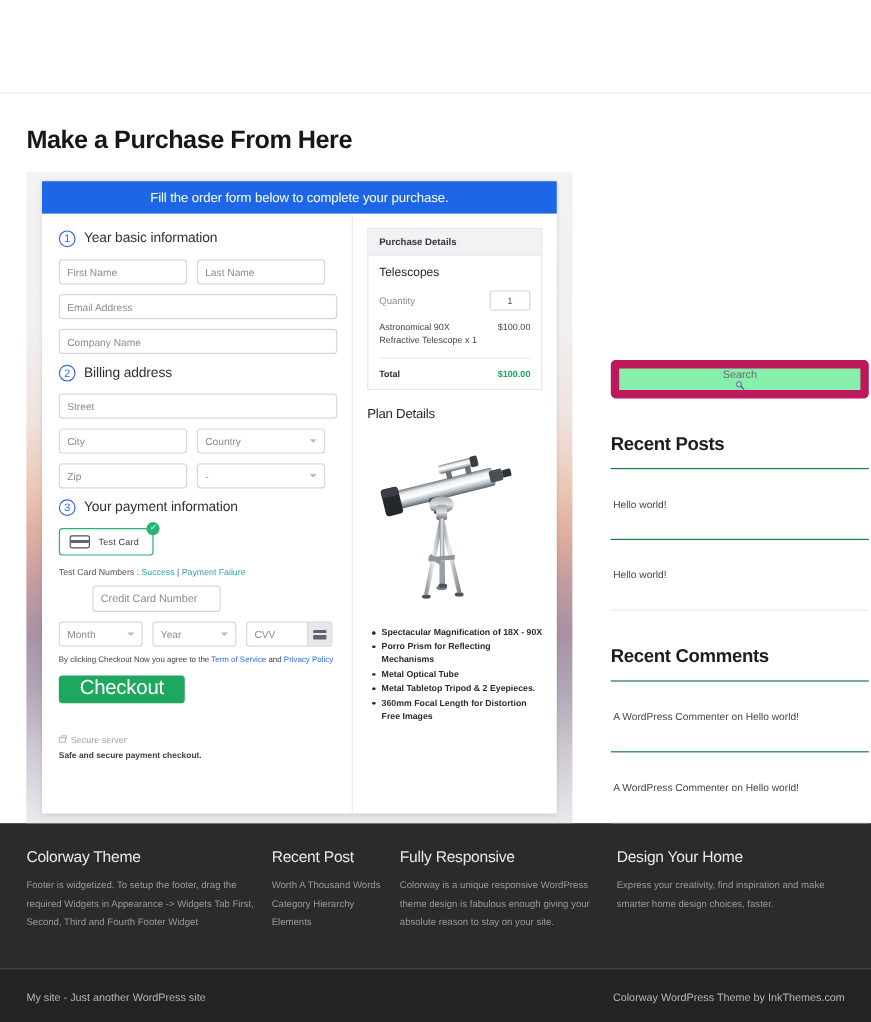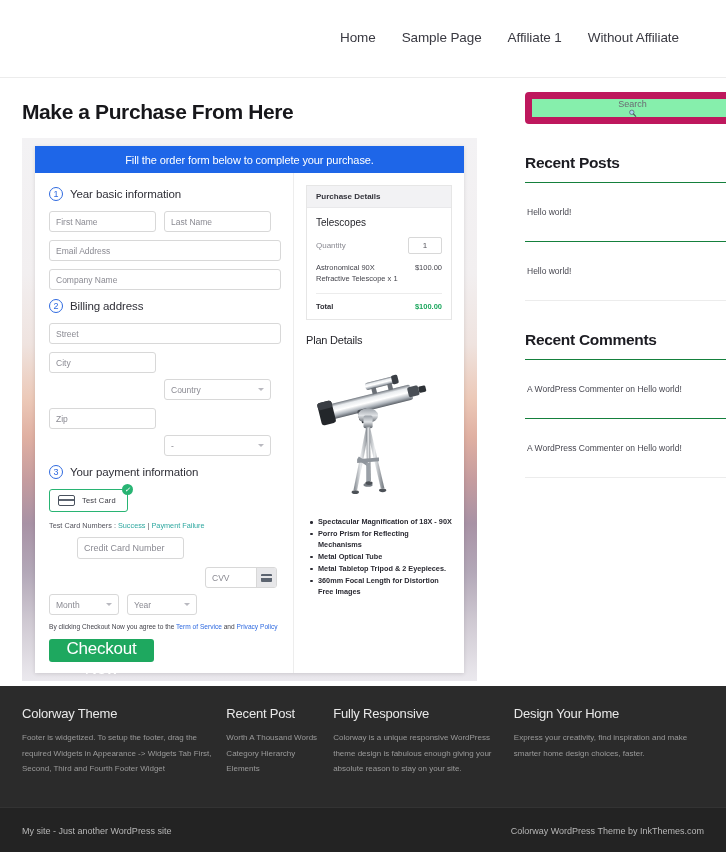--- a/index.html
+++ b/index.html
@@ -46,22 +46,23 @@
     color: #3a3a42;
     text-decoration: none;
     letter-spacing: -0.1px;
     white-space: nowrap;
   }
 
   
   .page-wrap {
     display: flex;
     padding: 0 22px;
-    gap: 38px;
+    gap: 22px;
     height: 608px;
+    align-items: flex-end;
   }
   .content-col { width: 465px; flex: 0 0 465px; }
   .sidebar-col { width: 215px; flex: 0 0 215px; padding-top: 14px; }
 
   .page-title {
     font-size: 21px;
     font-weight: bold;
     color: #17171b;
     margin: 22px 0 14px 0;
     letter-spacing: -0.4px;
@@ -145,21 +146,21 @@
     background: #fff;
     font-size: 8.5px;
     color: #8a8a92;
     display: flex;
     align-items: center;
     padding: 0 6px;
     width: 100%;
     font-family: "Liberation Sans", sans-serif;
   }
   .fld.half { width: 107px; flex: 0 0 107px; }
-  .fld.sel { justify-content: space-between; margin-top: 27px; }
+  .fld.sel { justify-content: space-between; }
   .caret {
     width: 0; height: 0;
     border-left: 3px solid transparent;
     border-right: 3px solid transparent;
     border-top: 3px solid #b9b9c0;
   }
   .gap { margin-bottom: 9px; }
 
   
   .testcard {
@@ -390,26 +391,20 @@
     justify-content: space-between;
     padding: 0 22px;
     border-top: 1px solid #333;
   }
   .footer-bottom span { font-size: 9px; color: #b6b6b6; }
 </style>
 </head>
 <body>
 
 <header class="site-header">
-  <nav class="main-nav">
-    <a href="#">Home</a>
-    <a href="#">Sample Page</a>
-    <a href="#">Affiliate 1</a>
-    <a href="#">Without Affiliate</a>
-  </nav>
 </header>
 
 <div class="page-wrap">
 
   <main class="content-col">
     <h1 class="page-title">Make a Purchase From Here</h1>
 
     <div class="checkout-outer">
       <div class="checkout-card">
 

